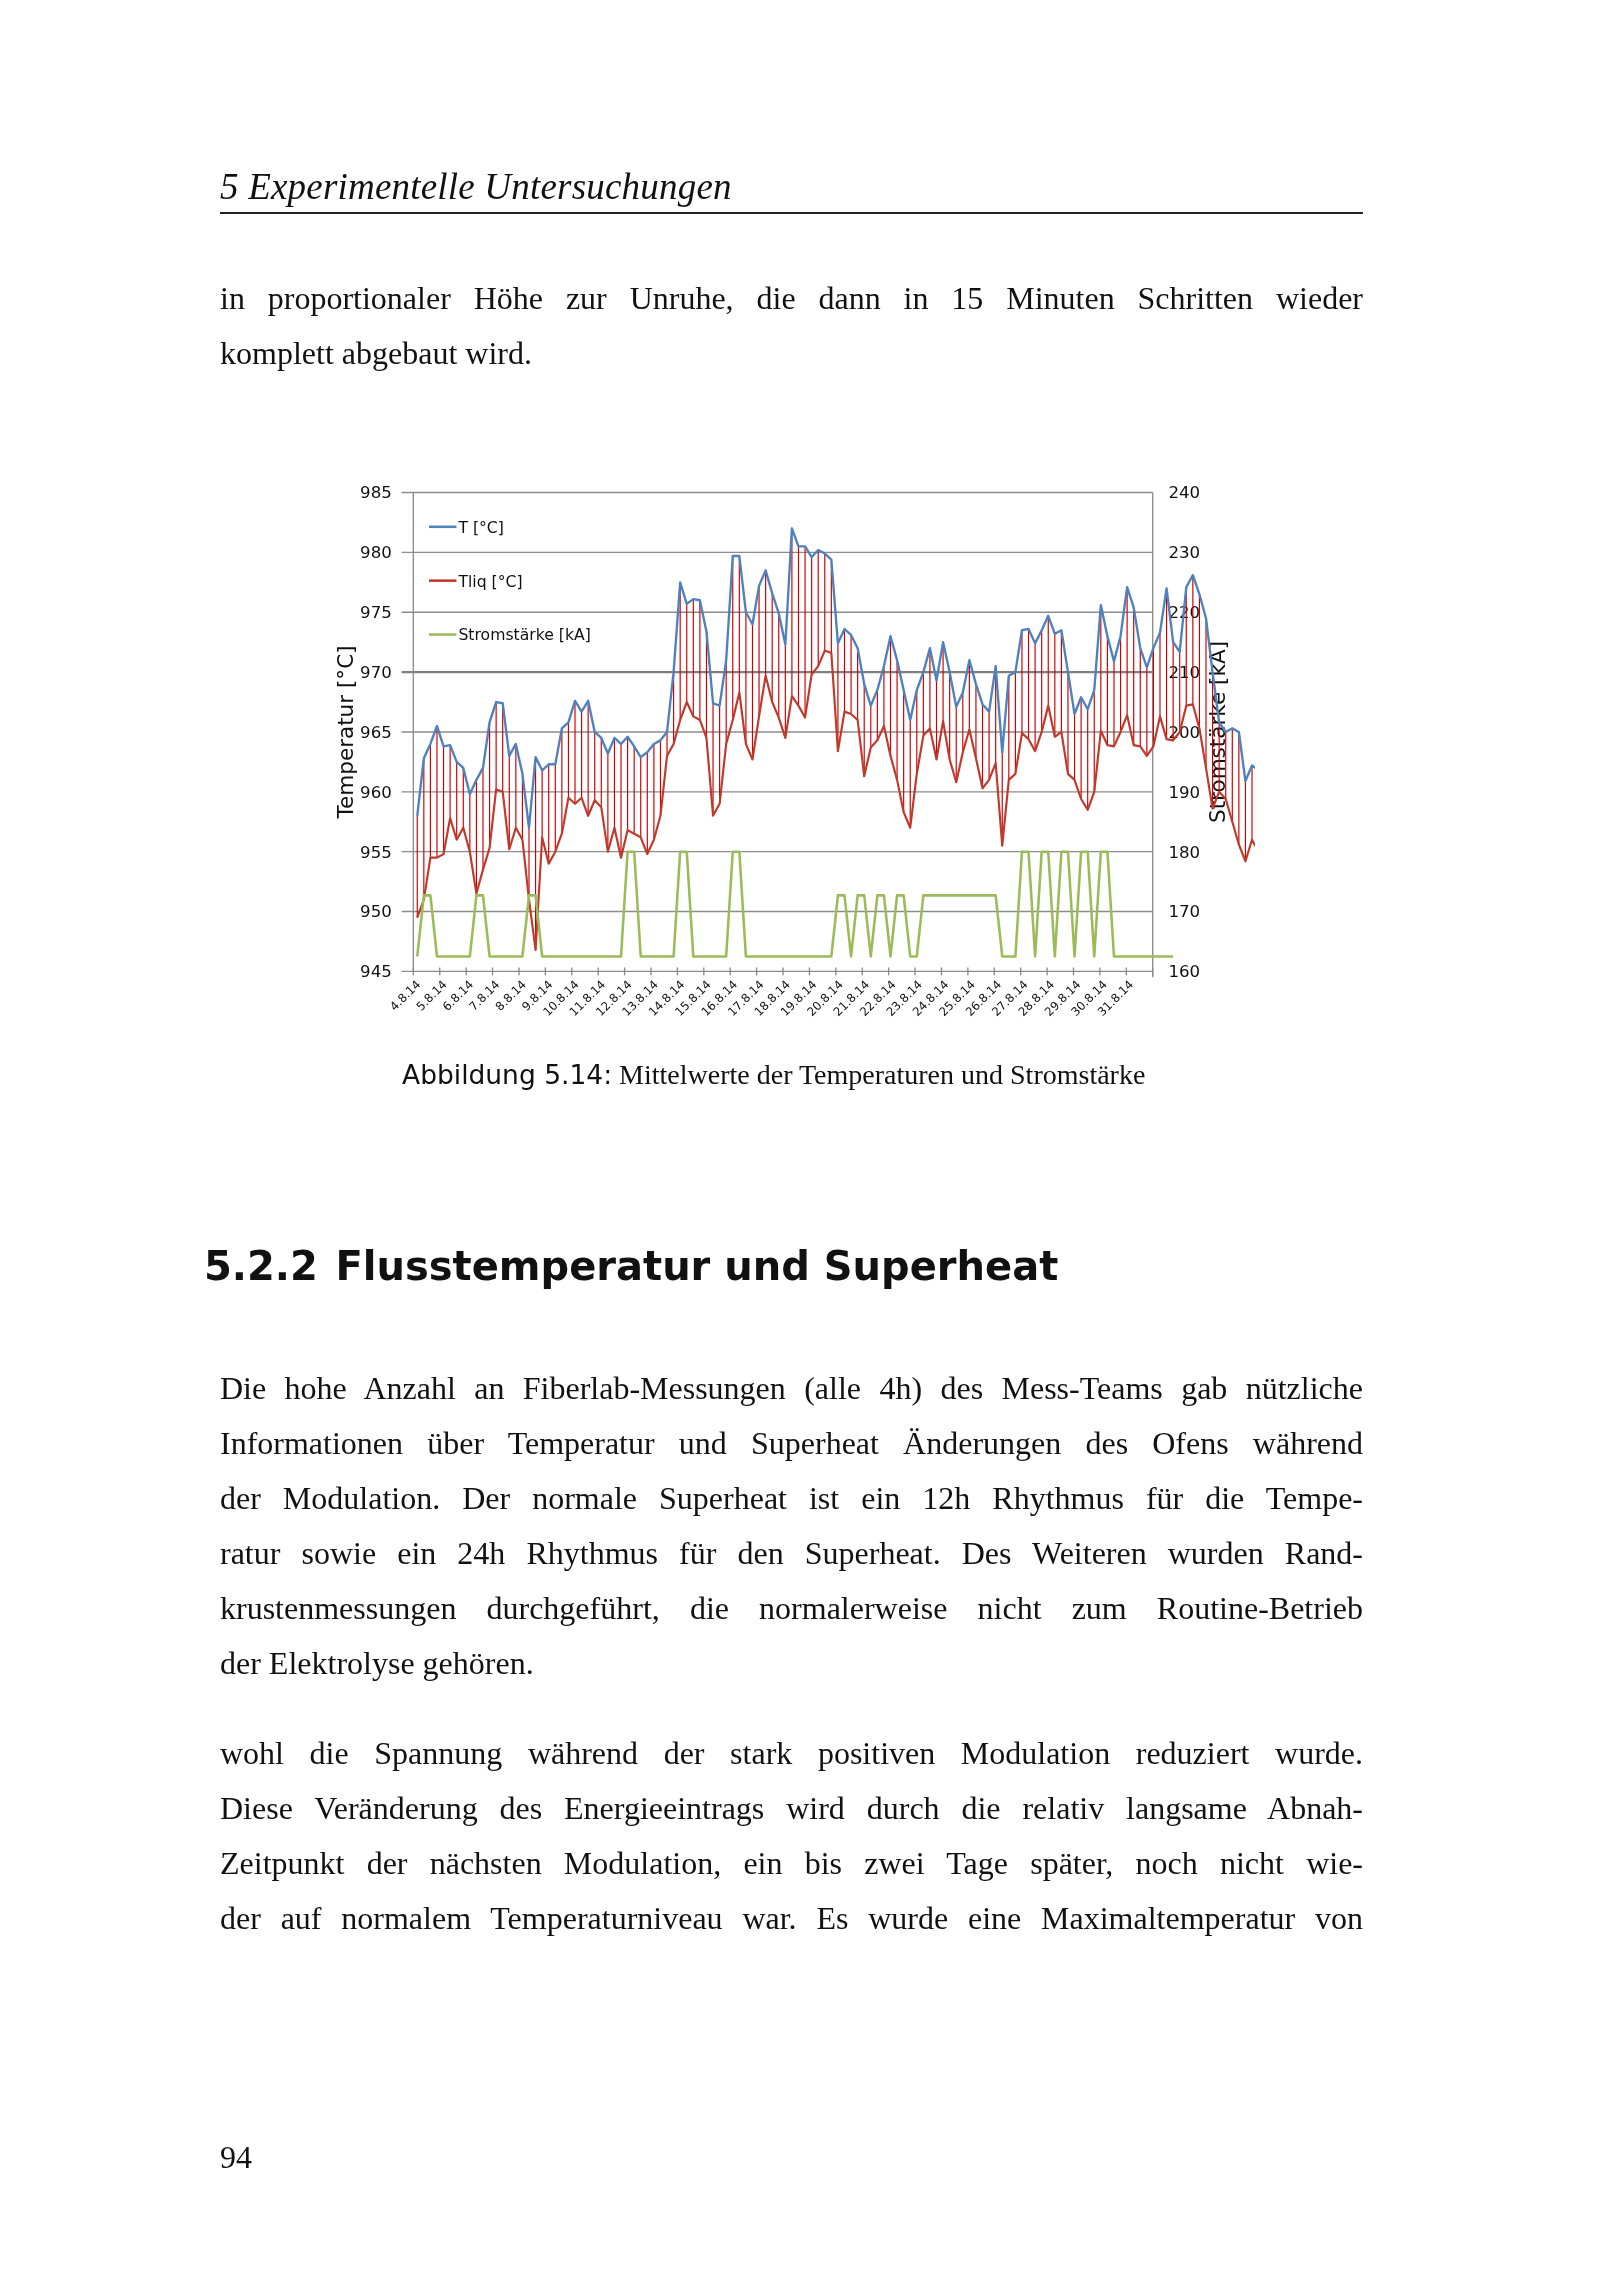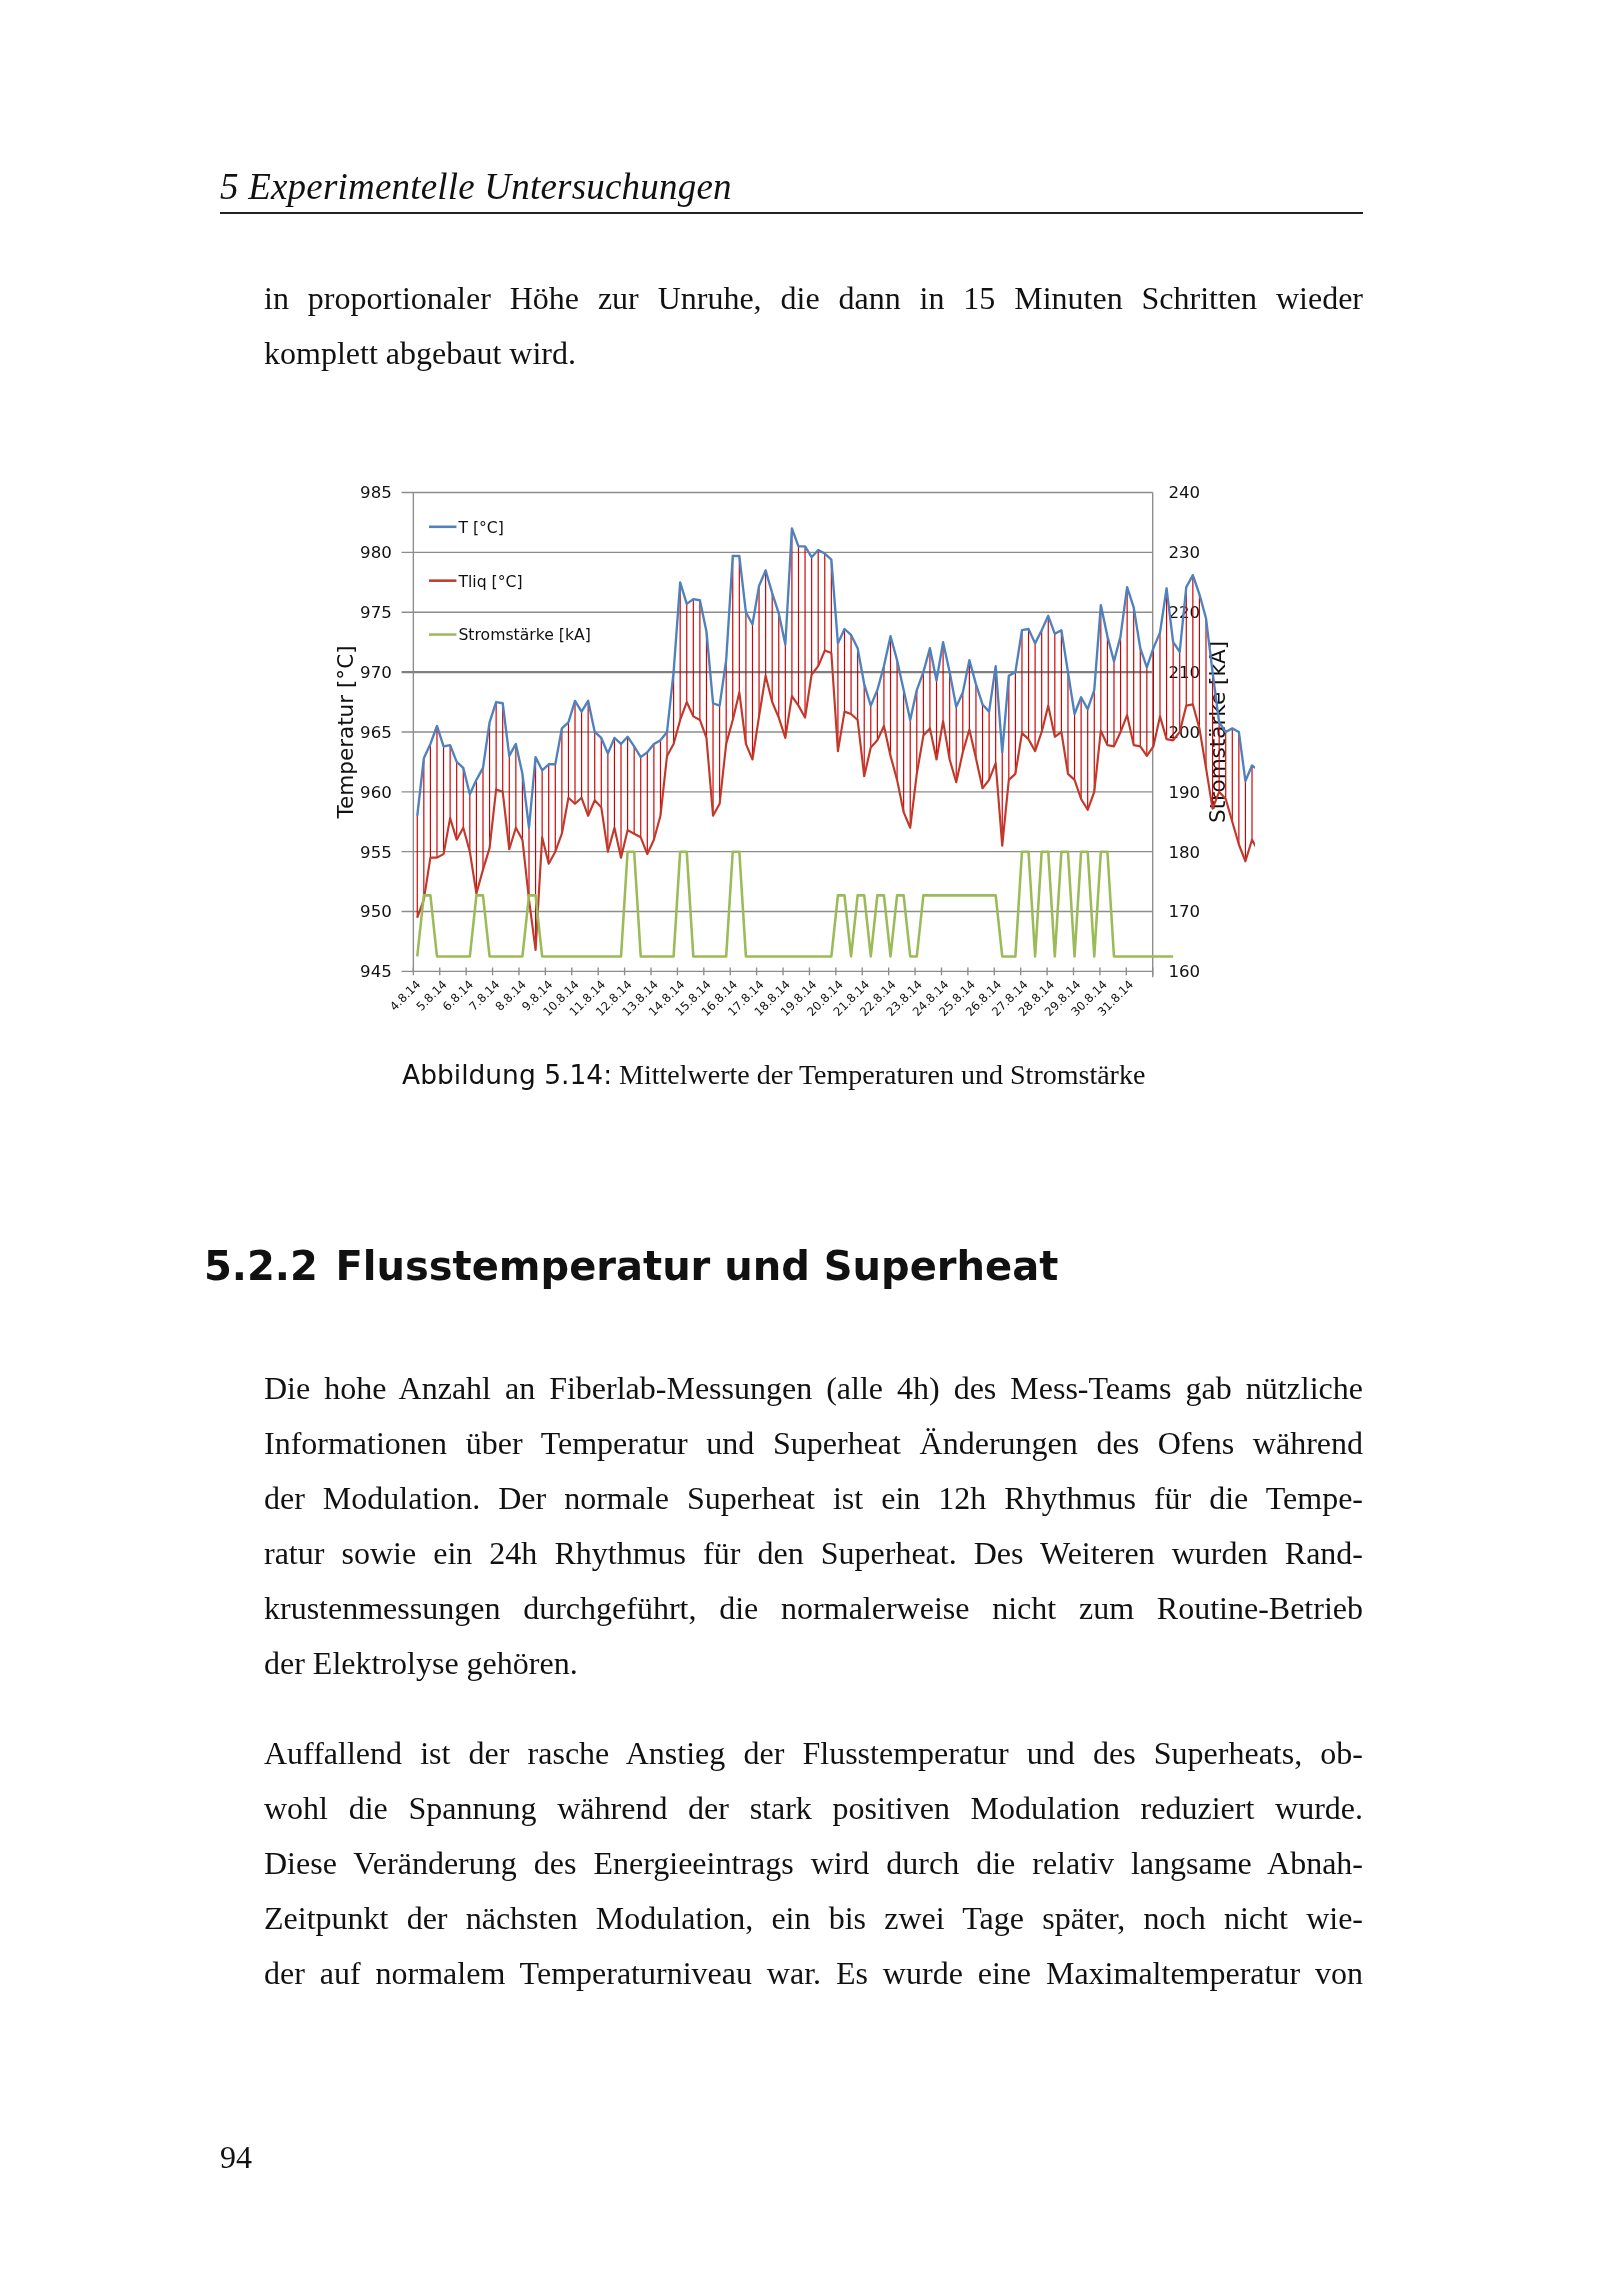--- a/index.html
+++ b/index.html
@@ -4,21 +4,21 @@
 <style>
   html, body { margin: 0; padding: 0; background: #ffffff; }
   body { width: 1621px; height: 2293px; position: relative; overflow: hidden;
          font-family: "Liberation Serif", "DejaVu Serif", serif; color: #111; }
   .running-head { position: absolute; left: 220px; top: 165px; width: 1143px;
          font-style: italic; font-size: 37px; letter-spacing: 0.2px; }
   .head-rule { position: absolute; left: 220px; top: 212px; width: 1143px; height: 0;
          border-top: 2px solid #222; }
   .para { position: absolute; left: 220px; width: 1143px; font-size: 32px;
          line-height: 55px; text-align: justify; }
-  .para .line { display: block; text-align: justify; text-align-last: justify; height: 55px; white-space: nowrap; margin-left: 44px; }
+  .para .line { display: block; text-align: justify; text-align-last: justify; height: 55px; white-space: nowrap; }
   .para .line.last { text-align-last: left; }
   .figure { position: absolute; left: 314px; top: 470px; width: 941px; height: 568px; }
   .figure svg { position: absolute; left: 0; top: 0; }
   .caption { position: absolute; left: 402px; top: 1059px; font-size: 28px; white-space: nowrap; }
   .caption .lbl { font-family: "DejaVu Sans", "Liberation Sans", sans-serif; font-weight: normal; font-size: 26.5px; }
   .section-title { position: absolute; left: 204px; top: 1243px;
          font-family: "DejaVu Sans", "Liberation Sans", sans-serif; font-weight: bold; font-size: 40px; white-space: nowrap; }
   .section-title .num { margin-right: 17.6px; }
   .page-number { position: absolute; left: 220px; top: 2139px; font-size: 32px; }
 </style>
@@ -279,21 +279,20 @@
 <div class="para" style="top:1361px;">
   <span class="line">Die hohe Anzahl an Fiberlab-Messungen (alle 4h) des Mess-Teams gab nützliche</span>
   <span class="line">Informationen über Temperatur und Superheat Änderungen des Ofens während</span>
   <span class="line">der Modulation. Der normale Superheat ist ein 12h Rhythmus für die Tempe-</span>
   <span class="line">ratur sowie ein 24h Rhythmus für den Superheat. Des Weiteren wurden Rand-</span>
   <span class="line">krustenmessungen durchgeführt, die normalerweise nicht zum Routine-Betrieb</span>
   <span class="line last">der Elektrolyse gehören.</span>
 </div>
 
 <div class="para" style="top:1726px;">
-  <span class="line">Auffallend ist der rasche Anstieg der Flusstemperatur und des Superheats, ob-</span>
   <span class="line">wohl die Spannung während der stark positiven Modulation reduziert wurde.</span>
   <span class="line">Diese Veränderung des Energieeintrags wird durch die relativ langsame Abnah-</span>
   <span class="line">Zeitpunkt der nächsten Modulation, ein bis zwei Tage später, noch nicht wie-</span>
   <span class="line">der auf normalem Temperaturniveau war. Es wurde eine Maximaltemperatur von</span>
 </div>
 
 <div class="page-number">94</div>
 
 
 </body></html>

